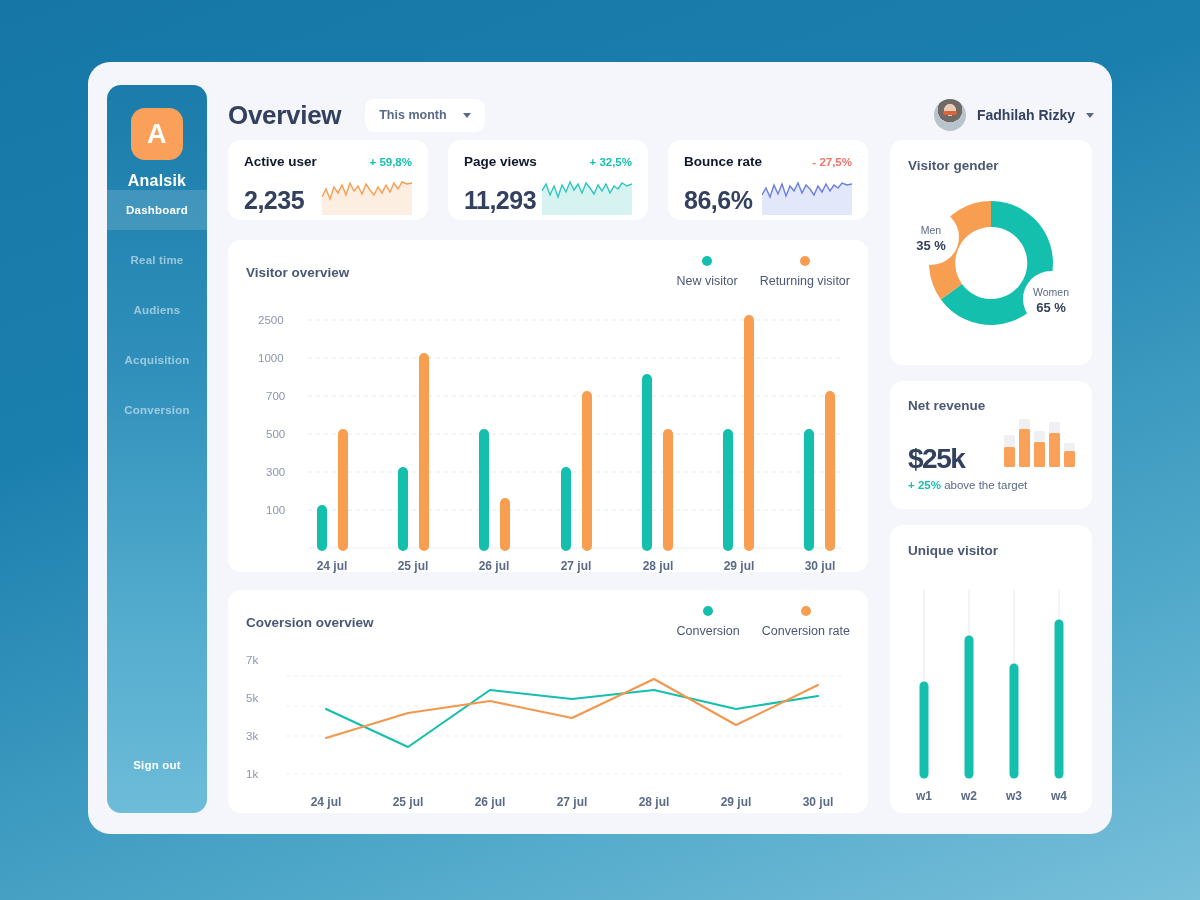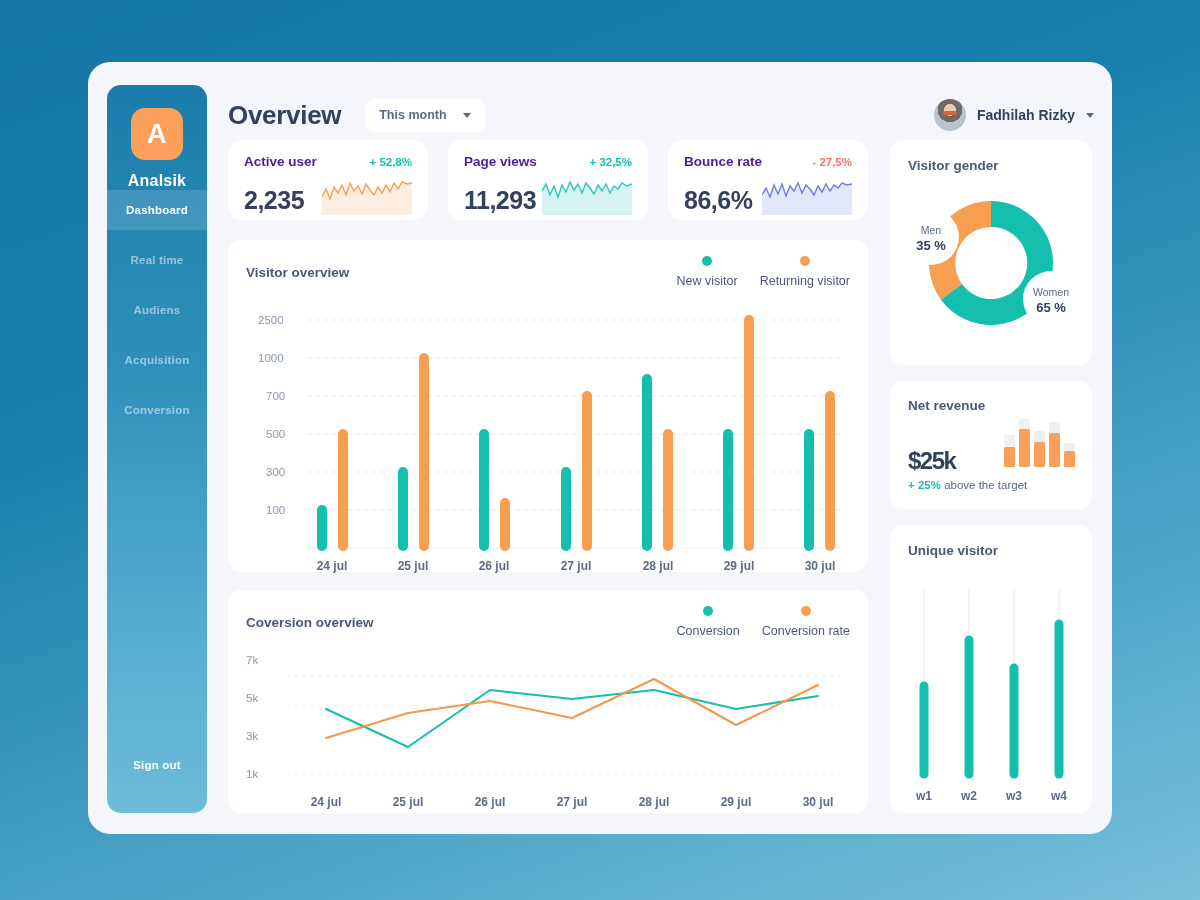--- a/index.html
+++ b/index.html
@@ -90,41 +90,41 @@
   }
   .user-name { font-size: 14px; font-weight: bold; color: #33405e; }
 
   
   .card { position: absolute; background: #fff; border-radius: 13px; }
   .card-title { font-size: 13.5px; font-weight: bold; color: #4b5875; }
 
   
   .stat { height: 80px; padding: 14px 16px 0 16px; }
   .stat-head { display: flex; align-items: baseline; }
-  .stat-label { font-size: 13.5px; font-weight: bold; color: #4c1d95; }
+  .stat-label { font-size: 13.5px; font-weight: bold; color: #0f172a; }
   .stat-delta { margin-left: auto; font-size: 11.5px; font-weight: bold; }
   .up { color: #17bfae; }
   .down { color: #f4726a; }
   .stat-body { display: flex; align-items: flex-end; margin-top: 6px; }
   .stat-value { font-size: 25px; font-weight: bold; color: #33405e; letter-spacing: -.5px; }
   .spark { margin-left: auto; width: 90px; height: 40px; }
 
   
   .chart-head { display: flex; align-items: center; padding: 16px 18px 0 18px; text-align: right; }
   .legend { margin-left: auto; display: flex; gap: 22px; align-items: center; }
   .legend-item { display: flex; align-items: center; gap: 8px; font-size: 12.5px; color: #4b5875; flex-direction: column; }
   .dot { width: 10px; height: 10px; border-radius: 50%; }
   .dot.teal { background: #14bfae; }
   .dot.orange { background: #f89e51; }
 
   .axis-label { font-size: 11.5px; fill: #8b95ad; font-family: "Liberation Sans", sans-serif; }
   .x-label { font-size: 12px; fill: #5b6a87; font-weight: bold; font-family: "Liberation Sans", sans-serif; }
 
   
-  .rev-value { font-size: 24px; font-weight: bold; color: #33405e; letter-spacing: -1.5px; }
+  .rev-value { font-size: 28px; font-weight: bold; color: #33405e; letter-spacing: -1.5px; }
   .rev-note { font-size: 11.5px; color: #5b6a87; }
   .rev-note b { color: #17bfae; }
 </style>
 </head>
 <body>
 
 <div class="app-window">
 
   <div class="sidebar">
     <div class="brand-block">
@@ -162,21 +162,21 @@
     <div class="user-area">
       <div class="avatar"></div>
       <div class="user-name">Fadhilah Rizky</div>
       <span class="caret"></span>
     </div>
   </div>
 
   <div class="card stat" style="left:140px; top:78px; width:200px;">
     <div class="stat-head">
       <span class="stat-label">Active user</span>
-      <span class="stat-delta up">+ 52,8%</span>
+      <span class="stat-delta up">+ 59,8%</span>
     </div>
     <div class="stat-body">
       <span class="stat-value">2,235</span>
       <svg class="spark" viewBox="0 0 90 40" preserveAspectRatio="none">
         <path d="M0,22 L4,14 L8,24 L12,12 L16,18 L20,10 L24,20 L28,8 L32,16 L36,11 L40,19 L44,9 L48,15 L52,20 L56,12 L60,18 L64,10 L68,17 L72,8 L76,14 L80,7 L85,9 L90,8 L90,40 L0,40 Z" fill="#fdeee2"></path>
         <path d="M0,22 L4,14 L8,24 L12,12 L16,18 L20,10 L24,20 L28,8 L32,16 L36,11 L40,19 L44,9 L48,15 L52,20 L56,12 L60,18 L64,10 L68,17 L72,8 L76,14 L80,7 L85,9 L90,8" fill="none" stroke="#f89e51" stroke-width="1.4"></path>
       </svg>
     </div>
   </div>
 

